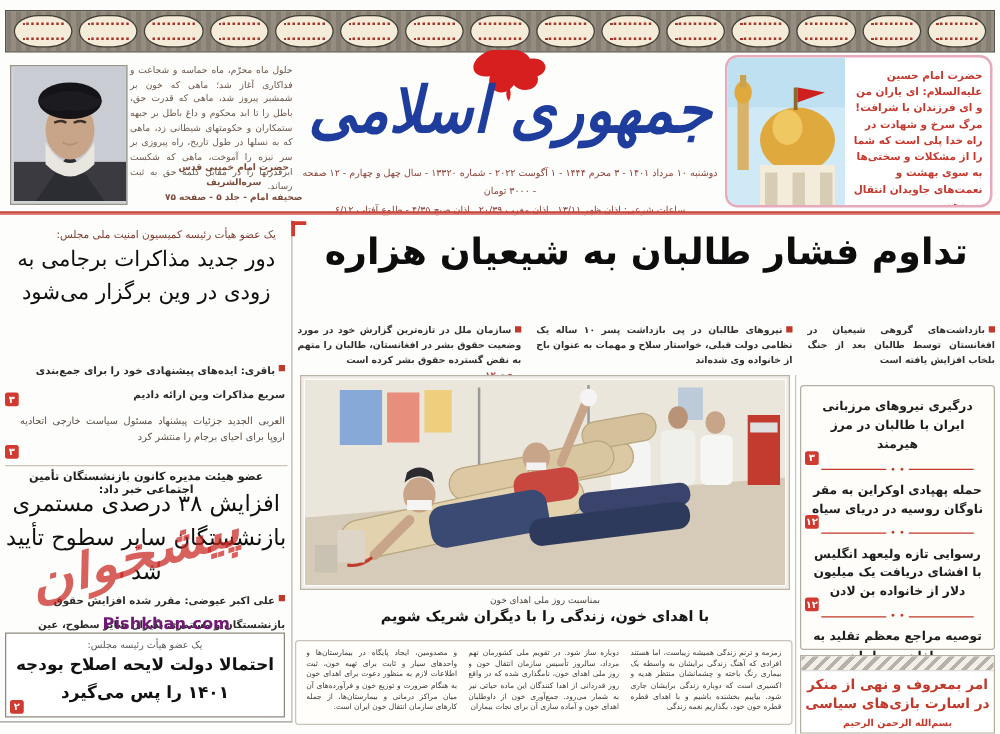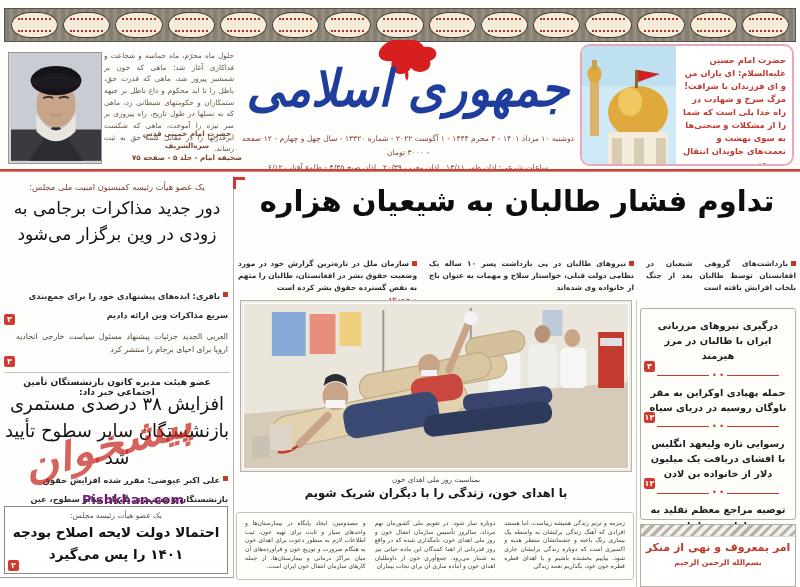--- a/index.html
+++ b/index.html
@@ -162,21 +162,21 @@
   </svg>
   <div class="hadith-text">حضرت امام حسین علیه‌السلام: ای یاران من و ای فرزندان با شرافت! مرگ سرخ و شهادت در راه خدا پلی است که شما را از مشکلات و سختی‌ها به سوی بهشت و نعمت‌های جاویدان انتقال می‌دهد</div>
 </div>
 
 <div class="abs red-rule"></div>
 <div class="abs vline-left"></div>
 <div class="abs vline-right"></div>
 <div class="abs hline-leftbottom"></div>
 <div class="abs corner-mark"></div>
 
-<div class="abs kicker" style="left:6px;top:182px;width:222px;text-align:center;">یک عضو هیأت رئیسه کمیسیون امنیت ملی مجلس:</div>
+<div class="abs kicker" style="left:22px;top:182px;width:222px;text-align:center;">یک عضو هیأت رئیسه کمیسیون امنیت ملی مجلس:</div>
 <div class="abs lc-head" style="left:4px;top:196px;width:226px;">دور جدید مذاکرات برجامی به زودی در وین برگزار می‌شود</div>
 <div class="abs" style="left:6px;top:284px;width:222px;">
   <span class="redsq"></span><span class="lc-bullet">باقری: ایده‌های پیشنهادی خود را برای جمع‌بندی سریع مذاکرات وین ارائه دادیم</span>
 </div>
 <div class="abs badge" style="left:4px;top:314px;">۳</div>
 <div class="abs lc-item2" style="left:16px;top:330px;width:212px;">العربی الجدید جزئیات پیشنهاد مسئول سیاست خارجی اتحادیه اروپا برای احیای برجام را منتشر کرد</div>
 <div class="abs badge" style="left:4px;top:356px;">۳</div>
 <div class="abs hline-lc" style="top:372px;"></div>
 <div class="abs kicker bold" style="left:4px;top:377px;width:226px;">عضو هیئت مدیره کانون بازنشستگان تأمین اجتماعی خبر داد:</div>
 <div class="abs lc-head" style="left:4px;top:390px;width:226px;font-size:18px;">افزایش ۳۸ درصدی مستمری بازنشستگان سایر سطوح تأیید شد</div>
@@ -296,15 +296,16 @@
   <div class="sb-item">
     <span>توصیه مراجع معظم تقلید به مبلغان و مداحان</span>
     <span class="badge">۸</span>
   </div>
 </div>
 
 <div class="abs editorial">
   <div class="ed-hatch"></div>
   <div class="ed-title">
     <div>امر بمعروف و نهی از منکر</div>
+    <div>در اسارت بازی‌های سیاسی</div>
   </div>
   <div class="ed-basmala">بسم‌الله الرحمن الرحیم</div>
 </div>
 
 </body></html>

